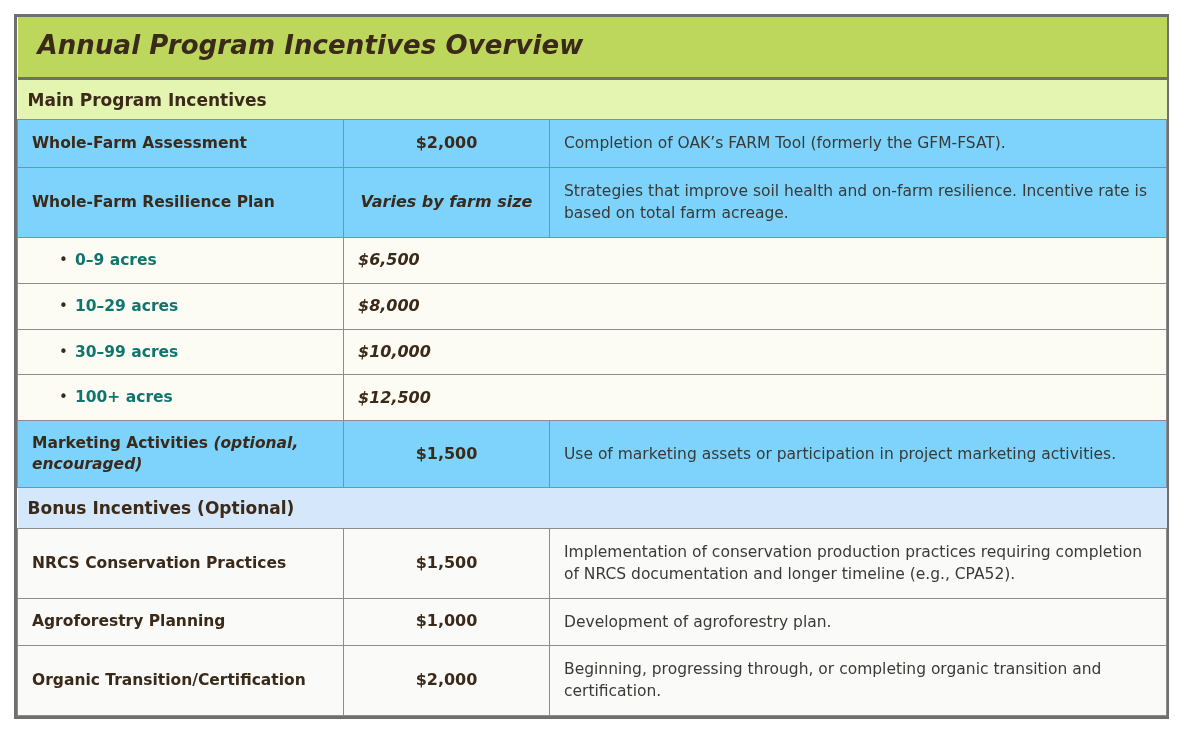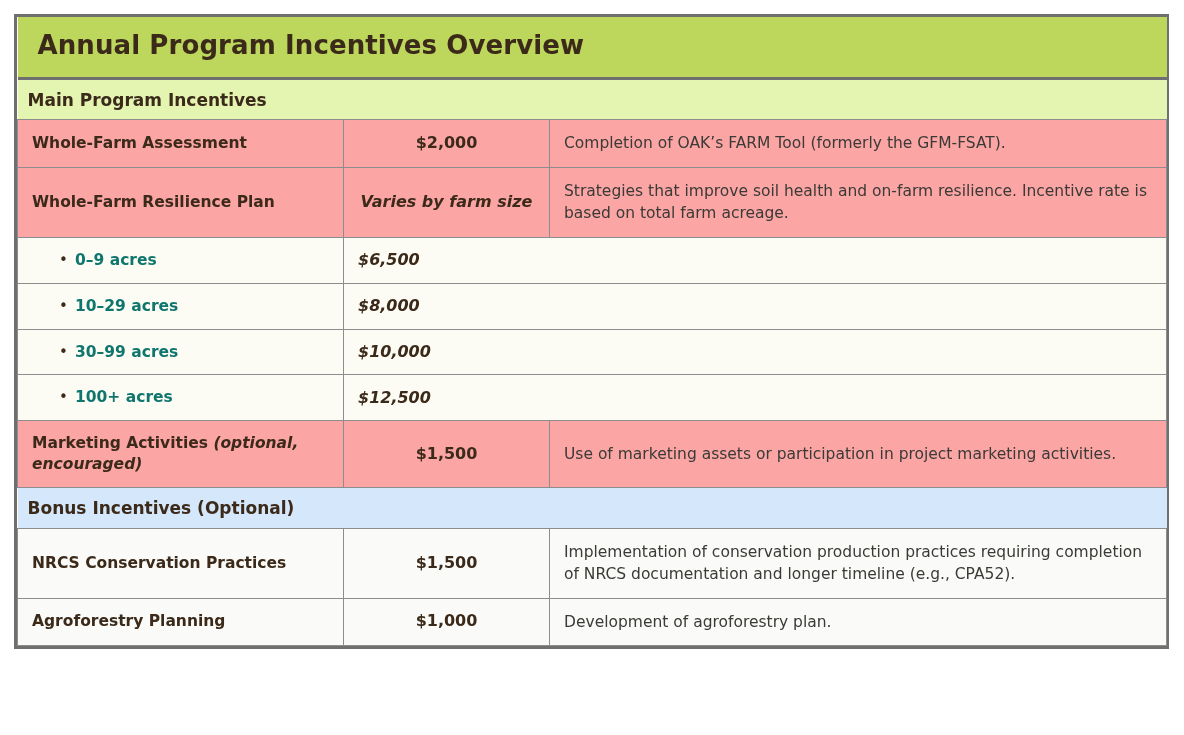--- a/index.html
+++ b/index.html
@@ -47,20 +47,21 @@
     background: #bcd75c;
     padding: 14px 20px 16px 20px;
     border-bottom: 3px solid #6f6f6f;
   }
   .doc-title {
     font-size: 26px;
     font-weight: bold;
     color: #3b2a1a;
     letter-spacing: 0.1px;
     line-height: 1.15;
+    font-style: italic;
   }
 
   
   tr.section-row > td {
     padding: 10px 12px 9px 10px;
     border-top: 1px solid #8d8d8d;
     border-bottom: 1px solid #8d8d8d;
   }
   tr.section-main > td { background: #e4f5b2; }
   tr.section-bonus > td { background: #d5e8fb; }
@@ -69,21 +70,21 @@
     font-weight: bold;
     color: #3b2a1a;
     line-height: 1.2;
   }
 
   
   table.incentives td.cell {
     border: 1px solid #8d8d8d;
     padding: 12px 14px;
     vertical-align: middle;
-    background: #fca5a5;
+    background: #7dd3fc;
   }
   td.cell.first-col { padding-left: 17px; }
 
   tr.bonus-body td.cell { background: #fafaf8; }
   tr.acre-row td.cell { background: #fdfcf4; }
 
   .name-text {
     font-size: 15.5px;
     font-weight: bold;
     color: #3b2a1a;
@@ -272,17 +273,28 @@
             <div class="name-text">Agroforestry Planning</div>
           </td>
           <td class="cell amount">
             <div class="amt-text">$1,000</div>
           </td>
           <td class="cell">
             <div class="desc-text">Development of agroforestry plan.</div>
           </td>
         </tr>
 
+        <tr class="bonus-body">
+          <td class="cell first-col">
+            <div class="name-text">Organic Transition/Certification</div>
+          </td>
+          <td class="cell amount">
+            <div class="amt-text">$2,000</div>
+          </td>
+          <td class="cell">
+            <div class="desc-text">Beginning, progressing through, or completing organic transition and certification.</div>
+          </td>
+        </tr>
 
       </tbody>
     </table>
   </div>
 </div>
 
 </body></html>

